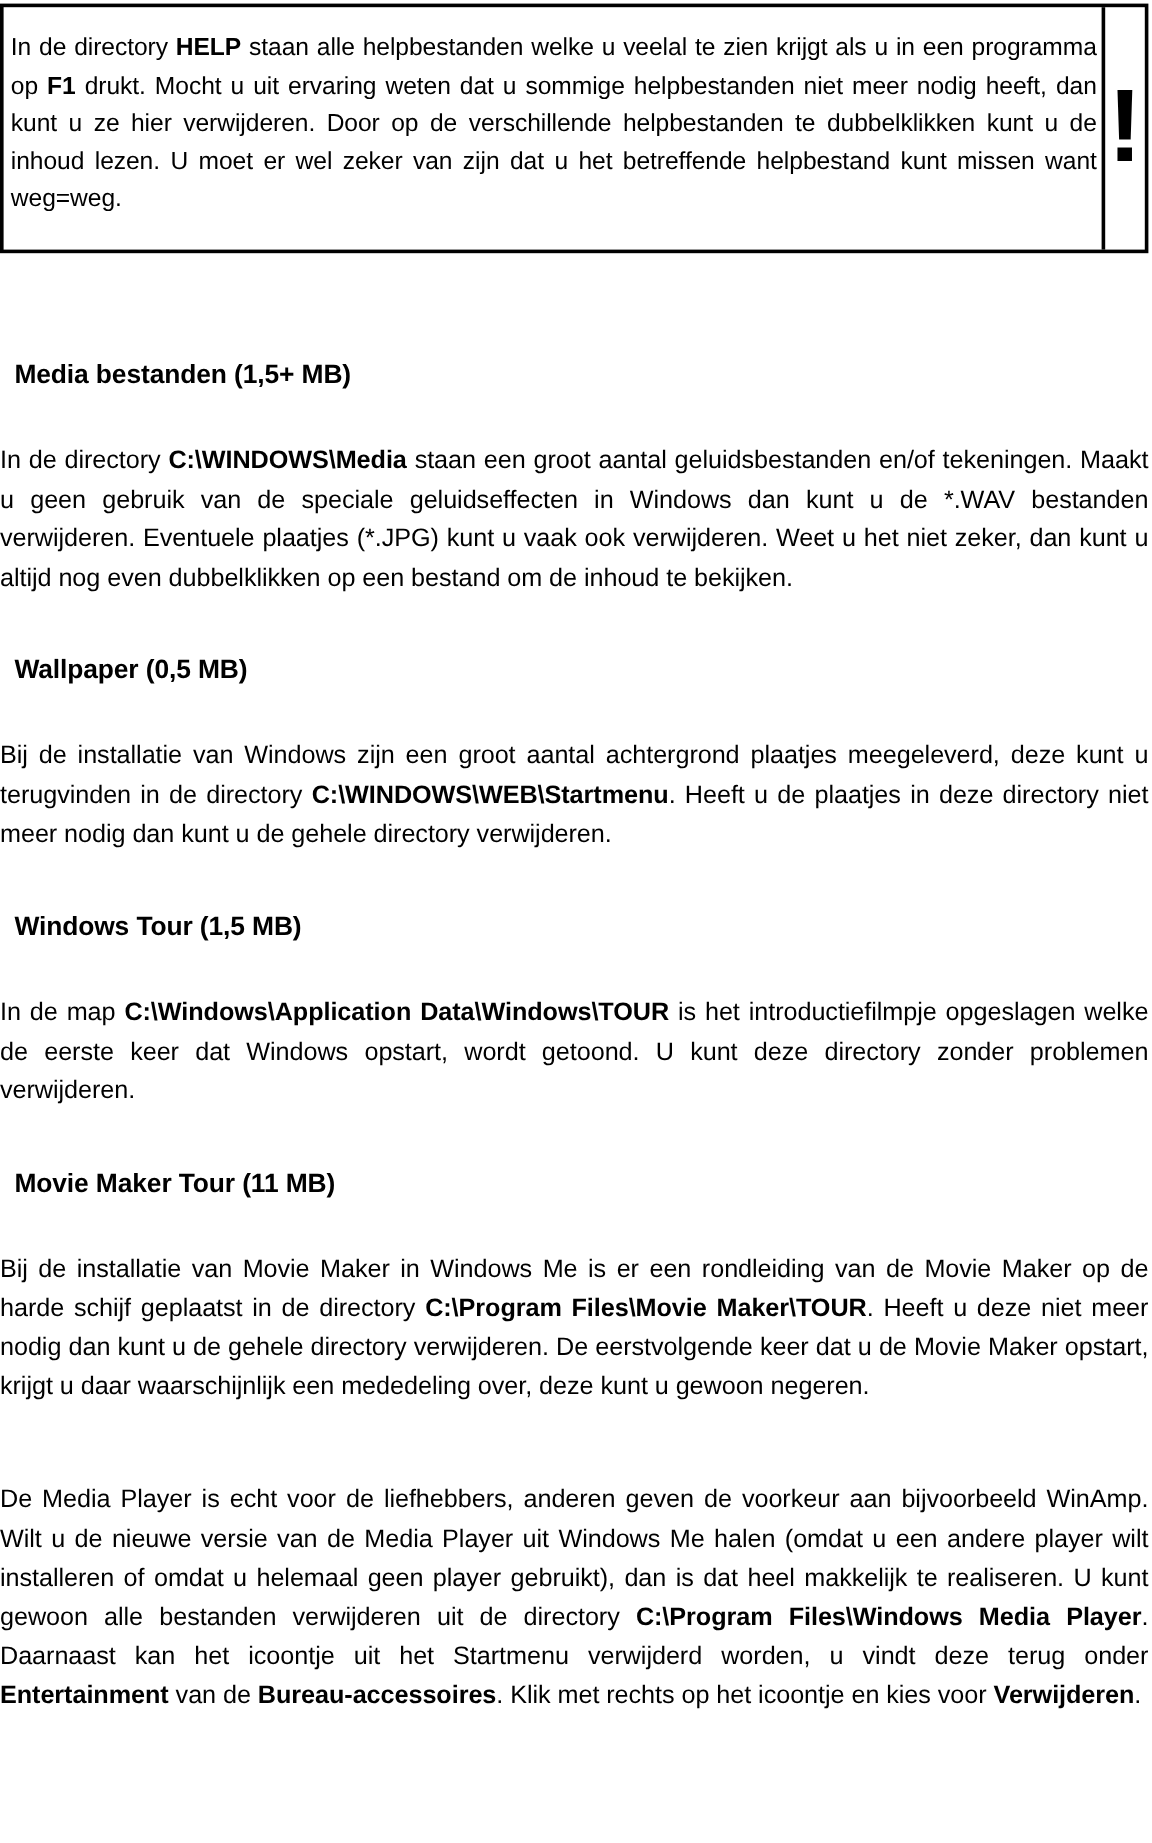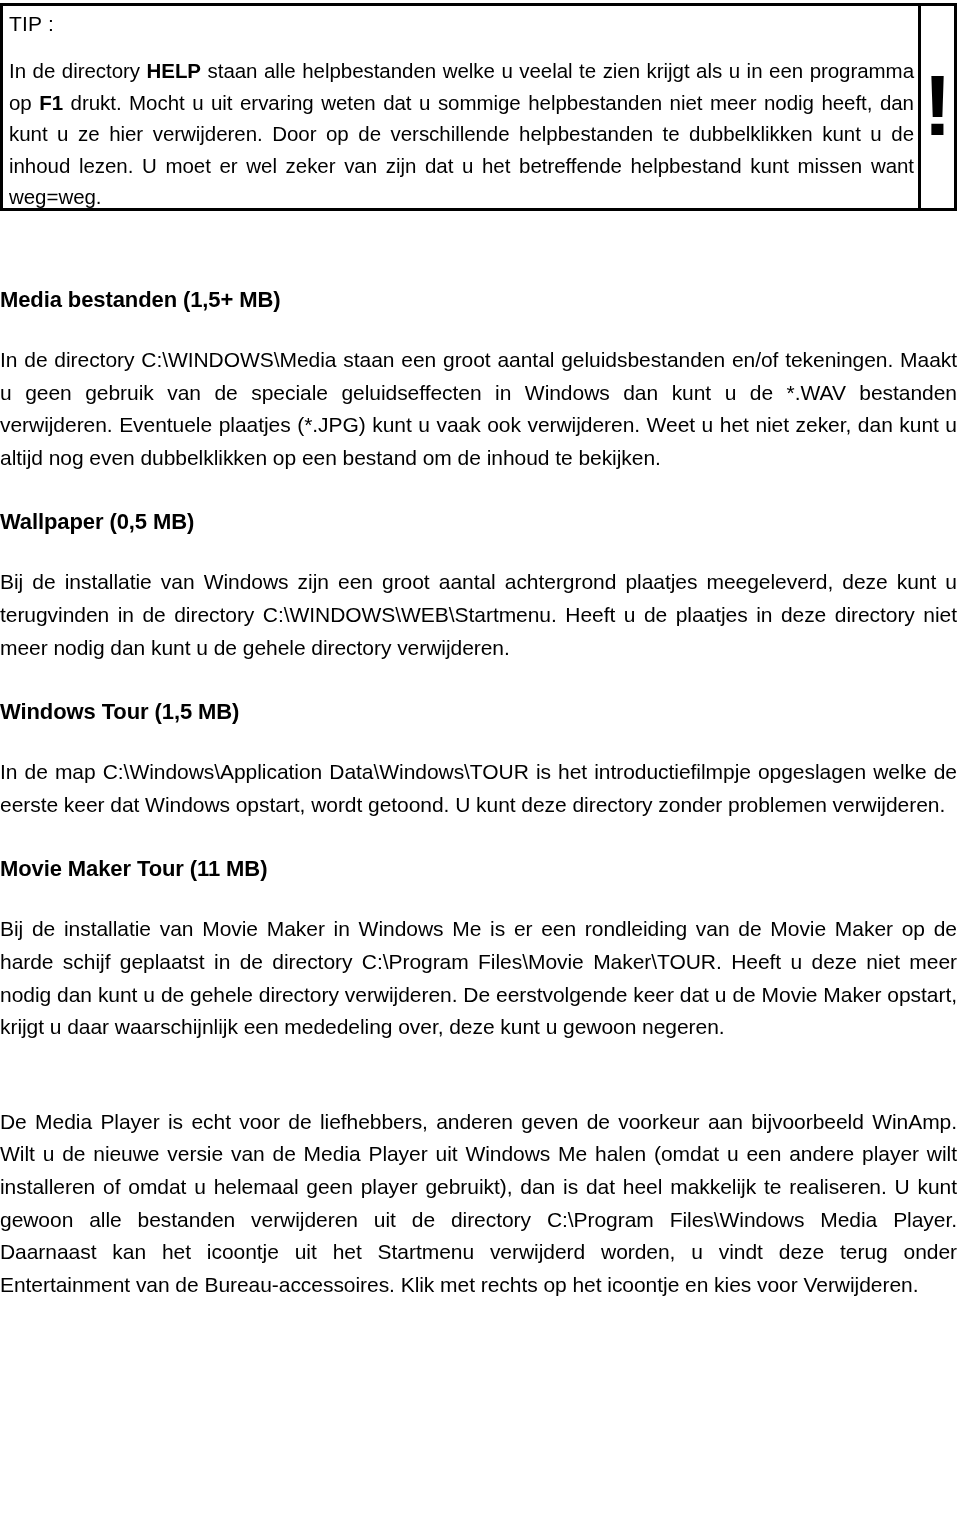--- a/index.html
+++ b/index.html
@@ -85,52 +85,51 @@
     top: 211px;
     width: 957px;
   }
 
   .sec-heading {
     font-family: "Liberation Sans", sans-serif;
     font-size: 22px;
     font-weight: 700;
     line-height: 30px;
     letter-spacing: -0.1px;
-    margin: 0;
+    margin: 12px;
     padding: 0;
   }
 
   .sec-para {
     font-family: "Liberation Sans", sans-serif;
     font-size: 21px;
     line-height: 32.6px;
     text-align: justify;
     letter-spacing: -0.05px;
     margin: 0;
     padding: 0;
     hyphens: none;
   }
-  .sec-para b { font-weight: 400; }
+  .sec-para b { font-weight: 700; }
 
   
   .sec { }
   .sp-1 { height: 74px; }   
   .sp-2 { height: 29px; }   
   .sp-3 { height: 33px; }   
 
   
 </style>
 </head>
 <body>
 
 <div class="page">
 
   <div class="tip-box">
     <div class="tip-main">
-      <div class="tip-label">TIP :</div>
       <div class="tip-body"><span>In de directory </span><b>HELP</b><span> staan alle helpbestanden welke u veelal te zien krijgt als u in een programma op </span><b>F1</b><span> drukt. Mocht u uit ervaring weten dat u sommige helpbestanden niet meer nodig heeft, dan kunt u ze hier verwijderen. Door op de verschillende helpbestanden te dubbelklikken kunt u de inhoud lezen. U moet er wel zeker van zijn dat u het betreffende helpbestand kunt missen want weg=weg.</span></div>
     </div>
     <div class="tip-mark-cell">
       <span class="tip-mark">!</span>
     </div>
   </div>
 
   <div class="content">
 
     <div class="sp-1"></div>

